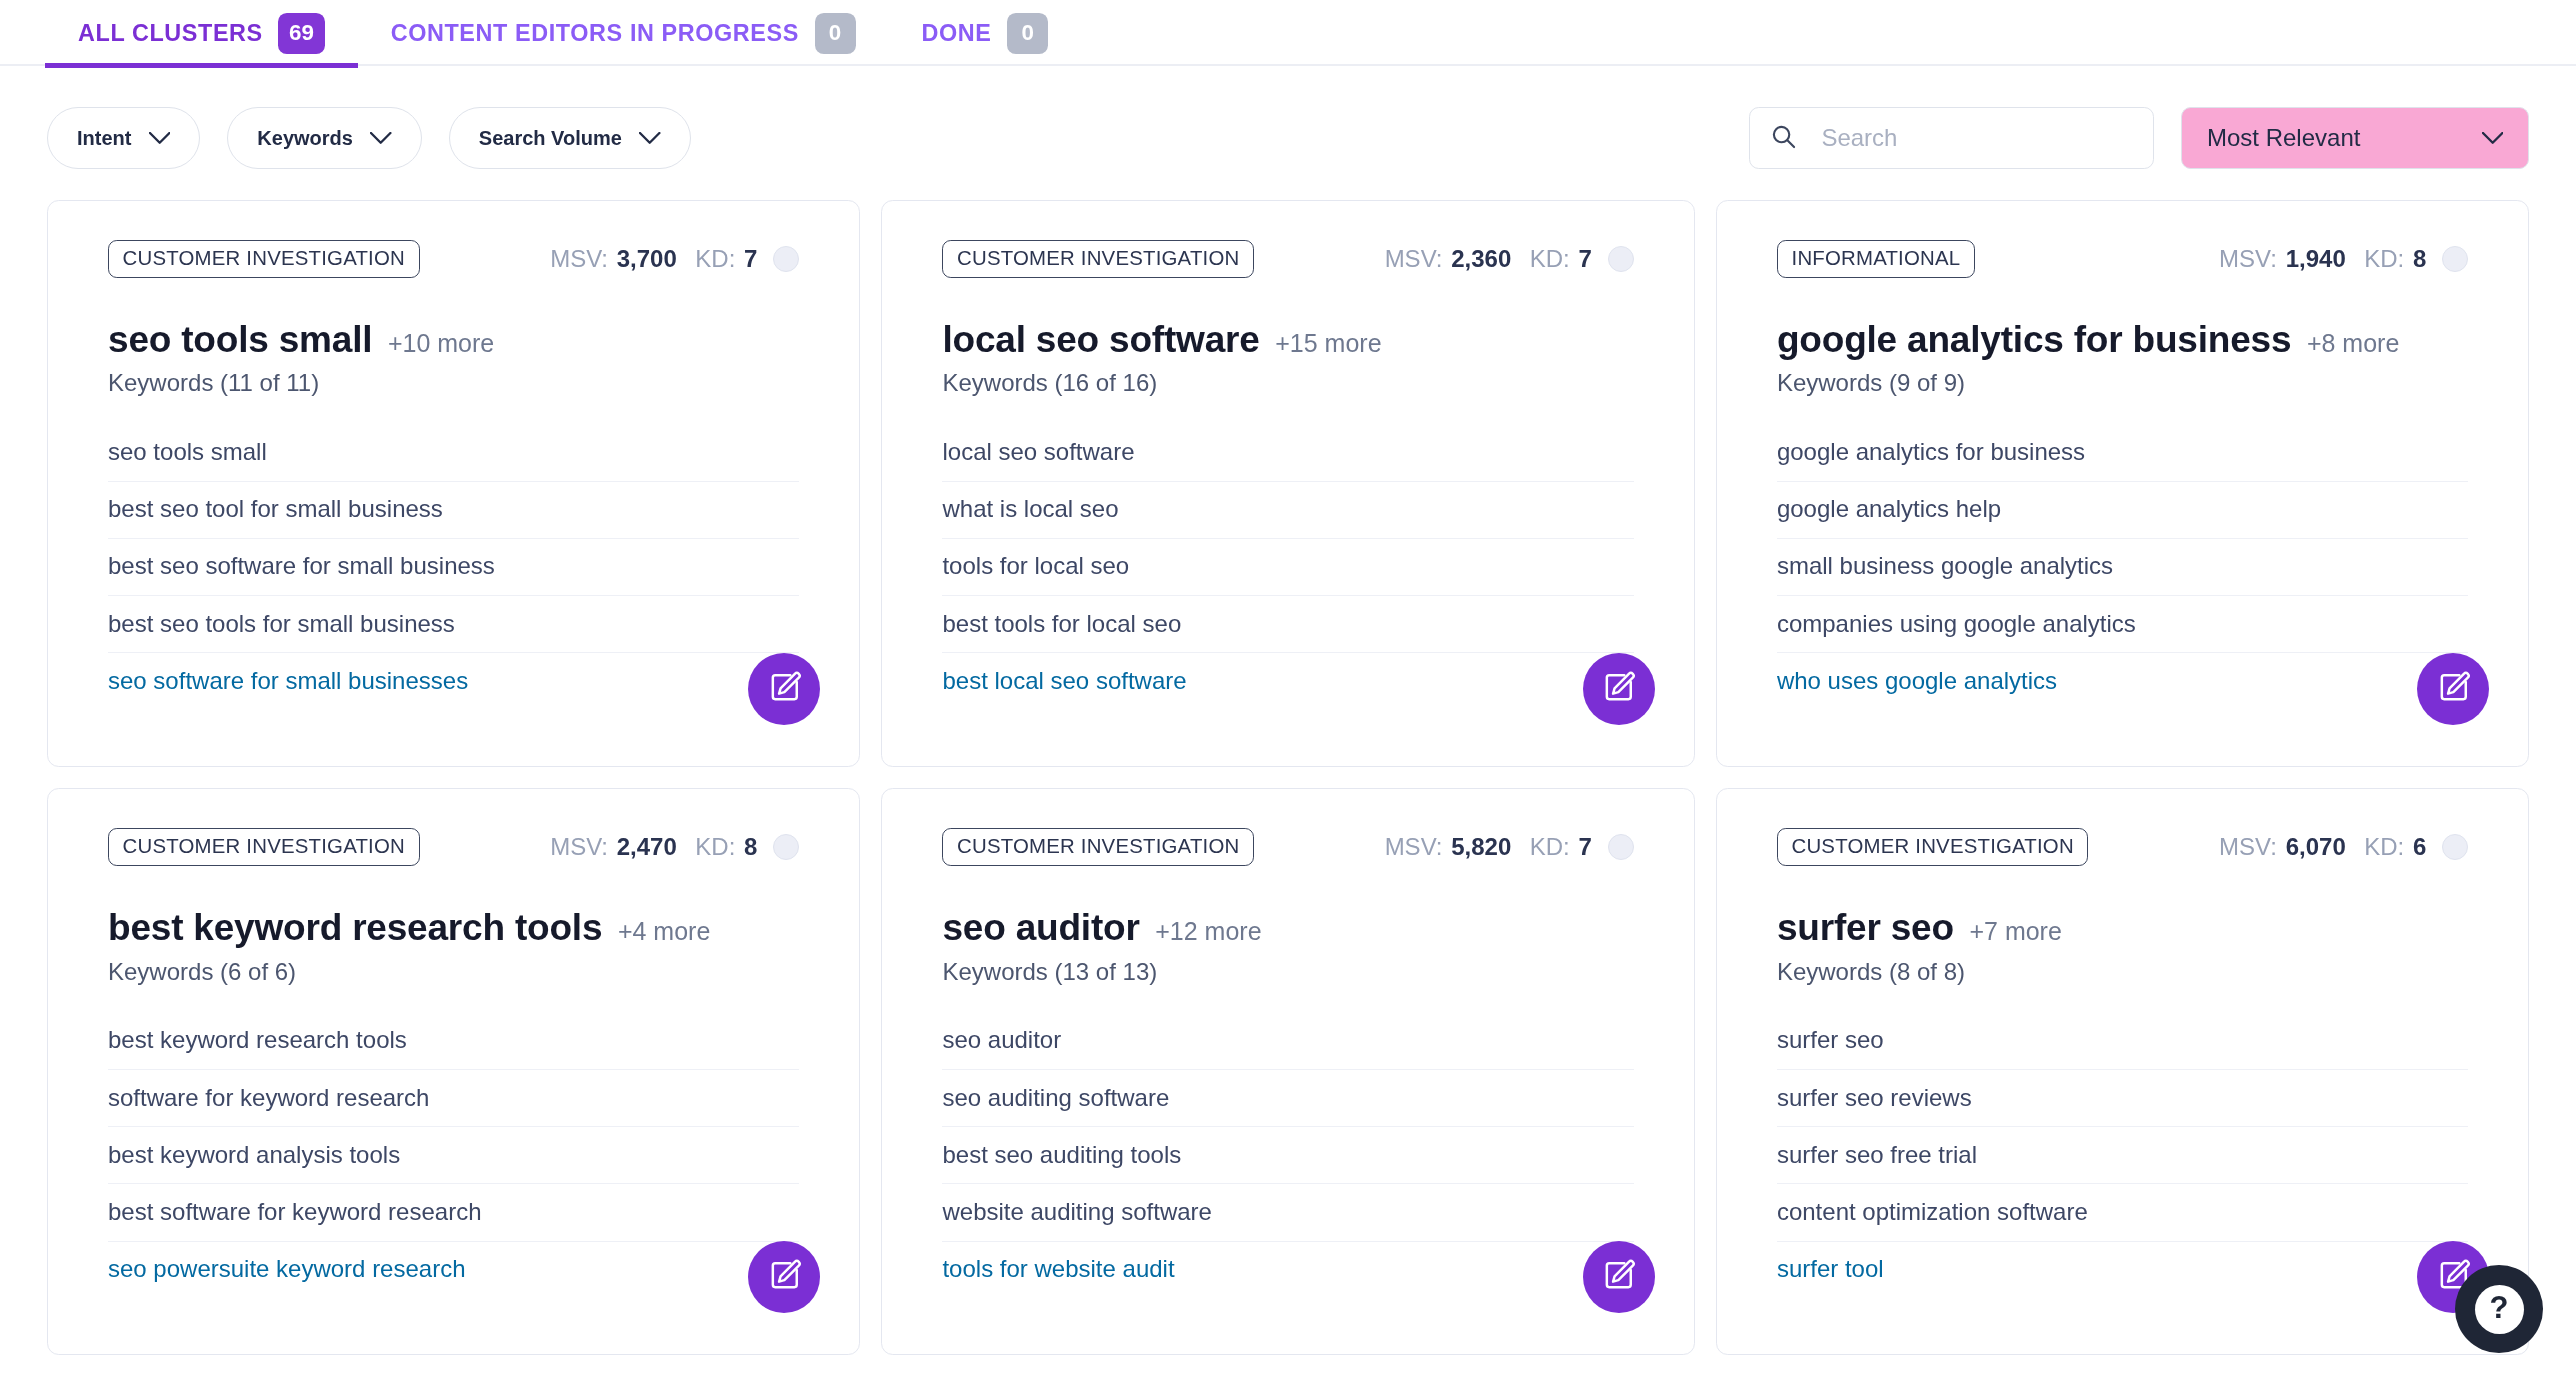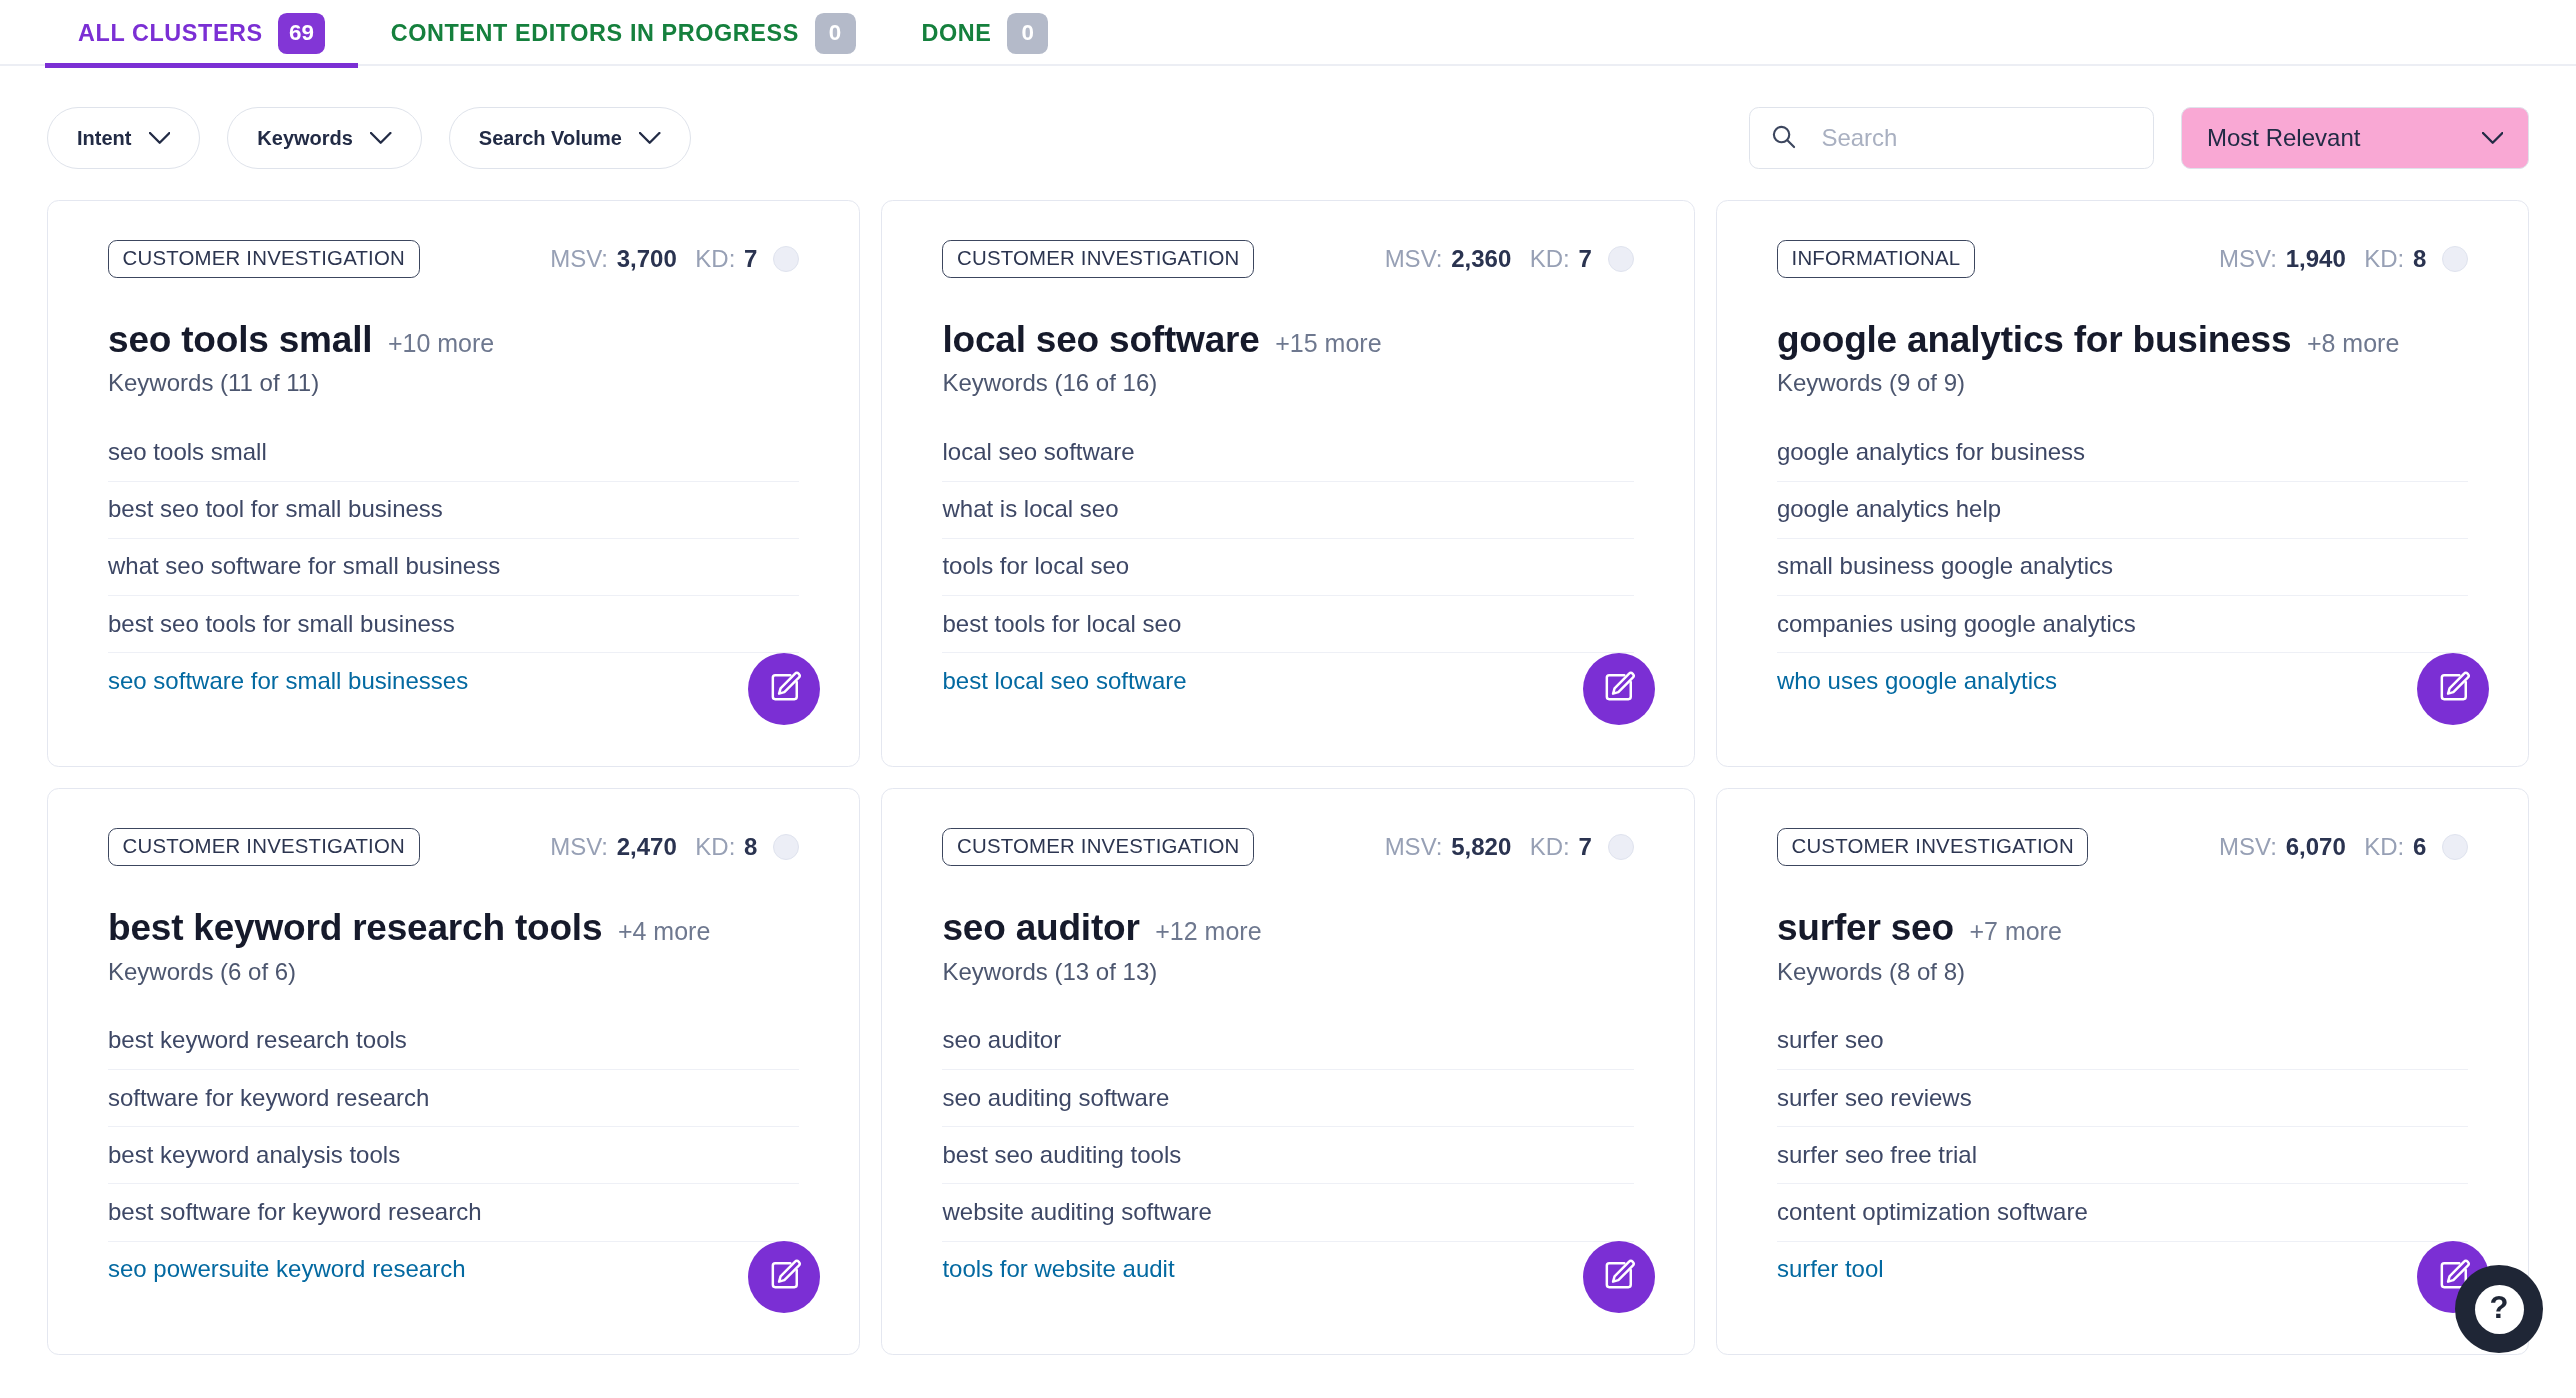--- a/index.html
+++ b/index.html
@@ -33,21 +33,21 @@
     height: 70px;
     padding: 0 33px;
     position: relative;
     cursor: pointer;
     white-space: nowrap;
   }
   .tab-label {
     font-size: 23.4px;
     letter-spacing: 0.6px;
     font-weight: 700;
-    color: #15803d;
+    color: #8b5cf6;
   }
   .tab.active .tab-label { color: #7B2FD4; }
   .tab-count {
     min-width: 41px;
     height: 41px;
     border-radius: 8.8px;
     background: #b4bac9;
     color: #ffffff;
     font-size: 22.4px;
     font-weight: 700;
@@ -347,21 +347,21 @@
         </span>
       </div>
       <div class="card-title-row">
         <span class="card-title">seo tools small</span>
         <span class="card-more">+10 more</span>
       </div>
       <div class="card-sub">Keywords (11 of 11)</div>
       <div class="kw-list">
         <div class="kw-item">seo tools small</div>
         <div class="kw-item">best seo tool for small business</div>
-        <div class="kw-item">what seo software for small business</div>
+        <div class="kw-item">best seo software for small business</div>
         <div class="kw-item">best seo tools for small business</div>
         <div class="kw-item faded">seo software for small businesses</div>
       </div>
       <div class="fab">
         <span><svg width="35" height="35" viewBox="0 0 24 24" fill="none">
             <path d="M16 3.6H5.6A1.6 1.6 0 0 0 4 5.2v13.2A1.6 1.6 0 0 0 5.6 20h13.2a1.6 1.6 0 0 0 1.6-1.6V8.2" stroke="#ffffff" stroke-width="1.7" stroke-linecap="round" stroke-linejoin="round"></path>
             <path d="M19.1 2.6a1.9 1.9 0 0 1 2.7 2.7L11.9 15.2l-3.6 1 1-3.6 9.8-10z" stroke="#ffffff" stroke-width="1.7" stroke-linejoin="round" fill="none"></path>
           </svg></span>
       </div>
     </div>

